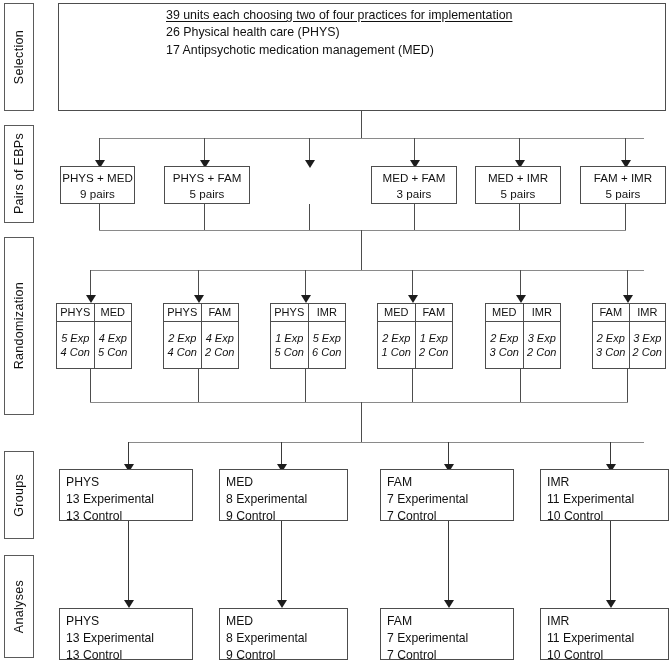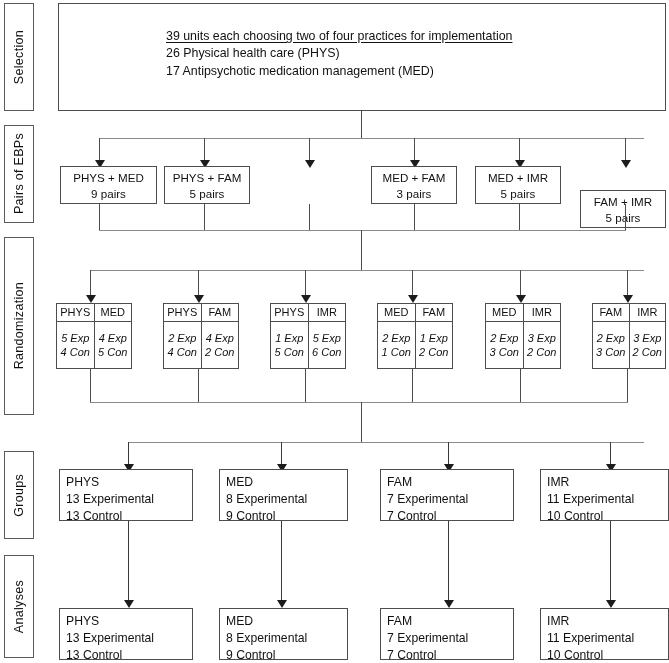--- a/index.html
+++ b/index.html
@@ -45,21 +45,21 @@
     background: #ffffff;
   }
   .node.center {
     text-align: center;
   }
   .node.left {
     text-align: left;
   }
   
   .selection-box {
-    padding: 24px 0 6px 0;
+    padding: 3px 0 6px 0;
   }
   .selection-line {
     font-size: 12.4px;
     line-height: 17.4px;
     padding-left: 107px;
     white-space: nowrap;
   }
   .selection-line.underline {
     text-decoration: underline;
     text-underline-offset: 2px;
@@ -172,37 +172,37 @@
   <div class="arrow" style="left:200px; top:160px;"></div>
   <div class="vline" style="left:309px; top:138px; height:25px;"></div>
   <div class="arrow" style="left:305px; top:160px;"></div>
   <div class="vline" style="left:414px; top:138px; height:25px;"></div>
   <div class="arrow" style="left:410px; top:160px;"></div>
   <div class="vline" style="left:519px; top:138px; height:25px;"></div>
   <div class="arrow" style="left:515px; top:160px;"></div>
   <div class="vline" style="left:625px; top:138px; height:25px;"></div>
   <div class="arrow" style="left:621px; top:160px;"></div>
 
-  <div class="node center pair-box" style="left:60px; top:166px; width:97px; height:38px;">
+  <div class="node center pair-box" style="left:60px; top:166px; width:75px; height:38px;">
     <div class="pair-line">PHYS + MED</div>
     <div class="pair-line">9 pairs</div>
   </div>
   <div class="node center pair-box" style="left:164px; top:166px; width:86px; height:38px;">
     <div class="pair-line">PHYS + FAM</div>
     <div class="pair-line">5 pairs</div>
   </div>
   <div class="node center pair-box" style="left:371px; top:166px; width:86px; height:38px;">
     <div class="pair-line">MED + FAM</div>
     <div class="pair-line">3 pairs</div>
   </div>
   <div class="node center pair-box" style="left:475px; top:166px; width:86px; height:38px;">
     <div class="pair-line">MED + IMR</div>
     <div class="pair-line">5 pairs</div>
   </div>
-  <div class="node center pair-box" style="left:580px; top:166px; width:86px; height:38px;margin-top:24px;">
+  <div class="node center pair-box" style="left:580px; top:166px; width:86px; height:38px;">
     <div class="pair-line">FAM + IMR</div>
     <div class="pair-line">5 pairs</div>
   </div>
 
   <div class="vline" style="left:99px;  top:204px; height:27px;"></div>
   <div class="vline" style="left:204px; top:204px; height:27px;"></div>
   <div class="vline" style="left:309px; top:204px; height:27px;"></div>
   <div class="vline" style="left:414px; top:204px; height:27px;"></div>
   <div class="vline" style="left:519px; top:204px; height:27px;"></div>
   <div class="vline" style="left:625px; top:204px; height:27px;"></div>

